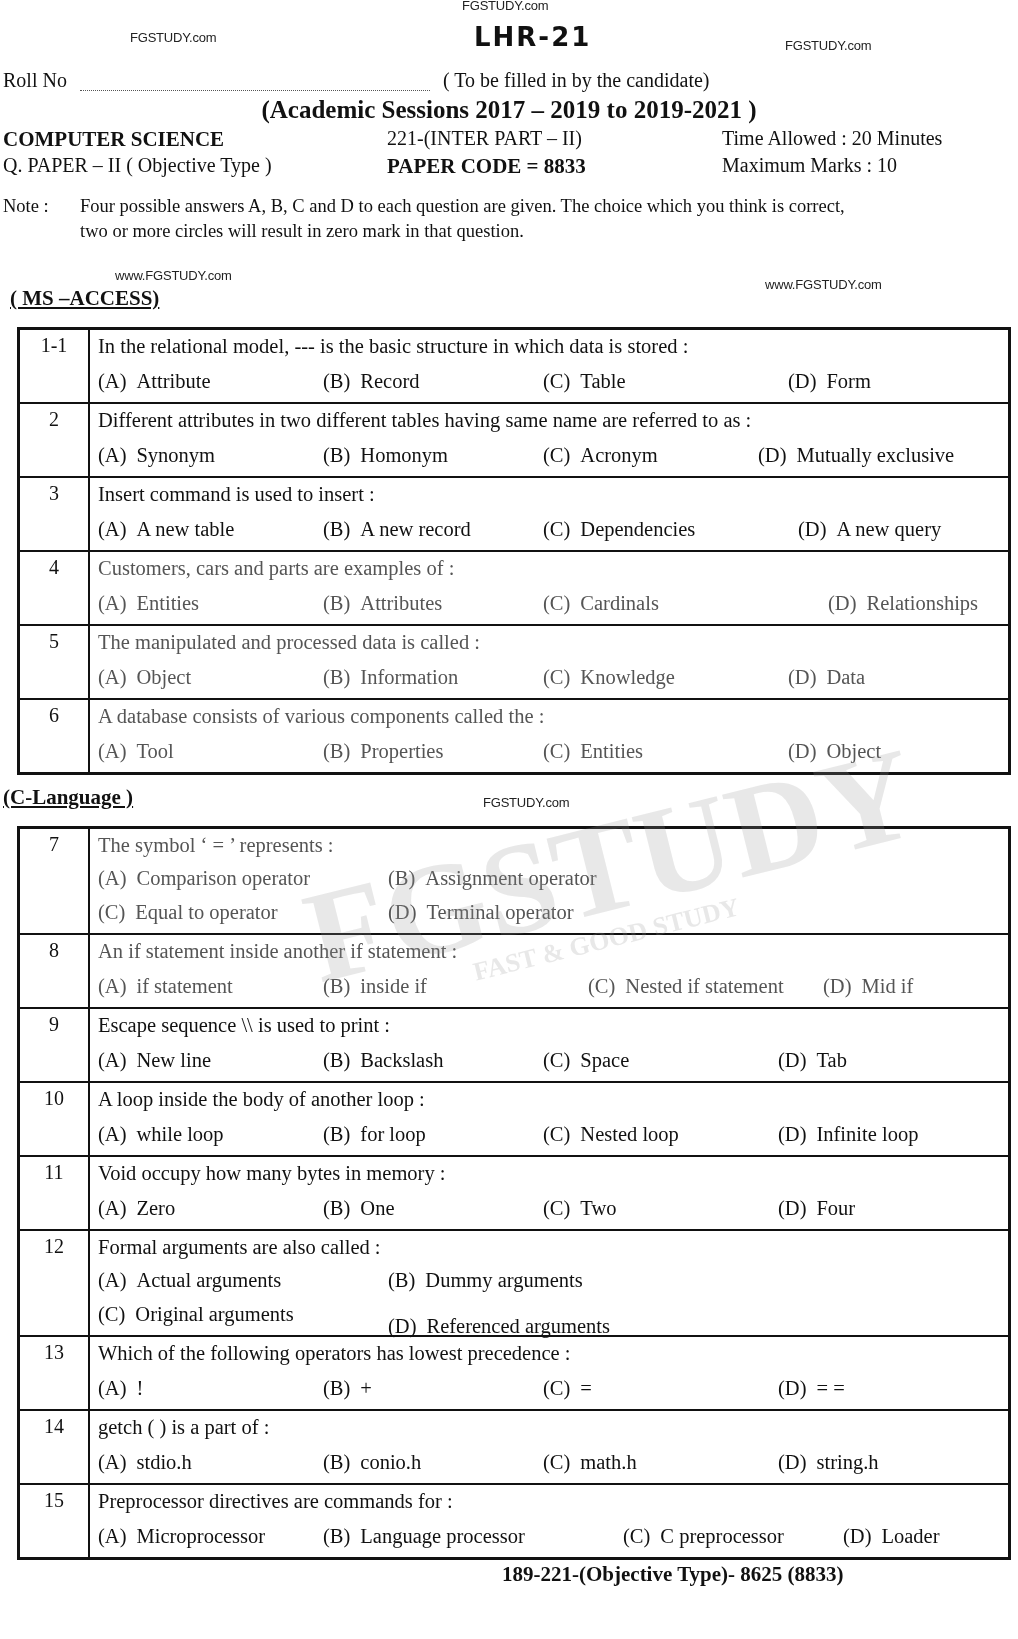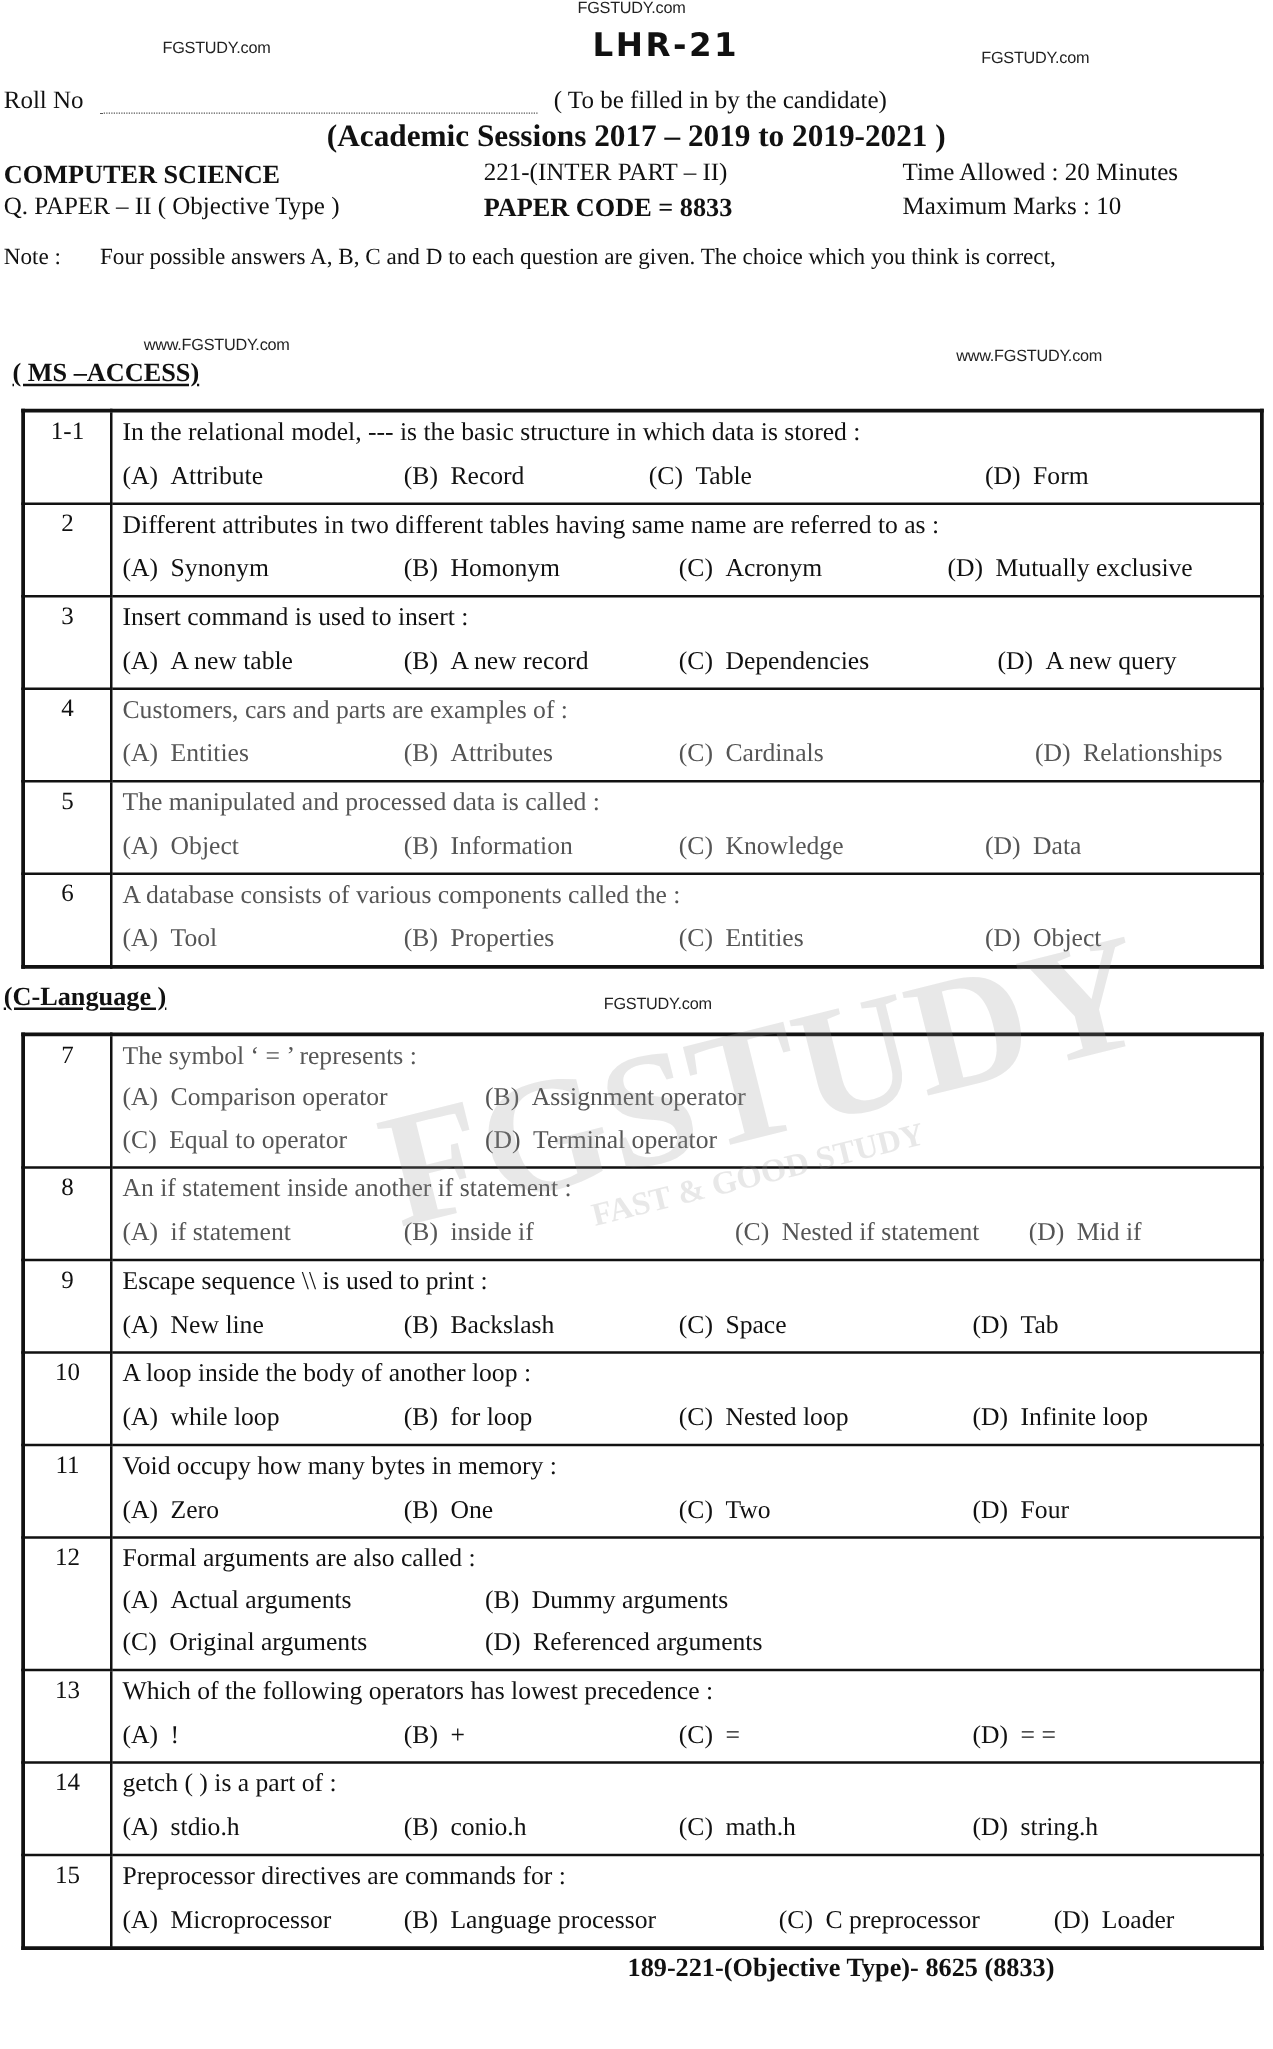--- a/index.html
+++ b/index.html
@@ -52,36 +52,37 @@
 <div class="abs header-line bold" style="left:3px;top:127px;font-size:21px;">COMPUTER SCIENCE</div>
 <div class="abs header-line" style="left:387px;top:127px;text-align:center;">221-(INTER PART – II)</div>
 <div class="abs header-line" style="left:722px;top:127px;">Time Allowed  :  20 Minutes</div>
 <div class="abs header-line" style="left:3px;top:154px;">Q. PAPER – II ( Objective Type )</div>
 <div class="abs header-line bold" style="left:387px;top:154px;font-size:21px;">PAPER CODE  =  8833</div>
 <div class="abs header-line" style="left:722px;top:154px;">Maximum Marks  :  10</div>
 
 <div class="abs note" style="left:3px;top:194px;">Note  :</div>
 <div class="abs note" style="left:80px;top:194px;width:935px;">
   <div>Four possible answers A, B, C and D to each question are given.  The choice which you think is correct,</div>
+  <div>two or more circles will result in  zero mark in that question.</div>
 </div>
 <div class="abs wm-small" style="left:115px;top:268px;">www.FGSTUDY.com</div>
 <div class="abs wm-small" style="left:765px;top:277px;">www.FGSTUDY.com</div>
 
 <div class="abs section-title" style="left:10px;top:286px;">( MS –ACCESS)</div>
 
 <table class="q" style="left:17px;top:327px;width:994px;">
   <tbody id="sec0">
       <tr>
         <td class="num">1-1</td>
         <td class="body">
           <div class="qtext">In the relational model, ---  is the basic structure in which data is stored  :</div>
           <div class="opts">
             <span class="opt" style="left: 0px;"><span class="lbl">(A)</span><span>Attribute</span></span>
             <span class="opt" style="left: 225px;"><span class="lbl">(B)</span><span>Record</span></span>
-            <span class="opt" style="left: 421px;"><span class="lbl">(C)</span><span>Table</span></span>
+            <span class="opt" style="left: 445px;"><span class="lbl">(C)</span><span>Table</span></span>
             <span class="opt" style="left: 690px;"><span class="lbl">(D)</span><span>Form</span></span>
           </div>
         </td>
       </tr>
       <tr>
         <td class="num">2</td>
         <td class="body">
           <div class="qtext">Different attributes in two different tables having same name are referred to as  :</div>
           <div class="opts">
             <span class="opt" style="left: 0px;"><span class="lbl">(A)</span><span>Synonym</span></span>
@@ -212,21 +213,21 @@
       <tr>
         <td class="num">12</td>
         <td class="body">
           <div class="qtext" style="height: 34px;">Formal arguments are also called  :</div>
           <div class="opts">
             <span class="opt" style="left: 0px;"><span class="lbl">(A)</span><span>Actual arguments</span></span>
             <span class="opt" style="left: 290px;"><span class="lbl">(B)</span><span>Dummy arguments</span></span>
           </div>
           <div class="opts">
             <span class="opt" style="left: 0px;"><span class="lbl">(C)</span><span>Original arguments</span></span>
-            <span class="opt" style="left: 290px;"><span class="lbl">(D)</span><span>Referenced arguments</span></span>
+            <span class="opt" style="left: 290px; margin-top: 12px;"><span class="lbl">(D)</span><span>Referenced arguments</span></span>
           </div>
         </td>
       </tr>
       <tr>
         <td class="num">13</td>
         <td class="body">
           <div class="qtext">Which of the following operators has lowest precedence  :</div>
           <div class="opts">
             <span class="opt" style="left: 0px;"><span class="lbl">(A)</span><span>!</span></span>
             <span class="opt" style="left: 225px;"><span class="lbl">(B)</span><span>+</span></span>

